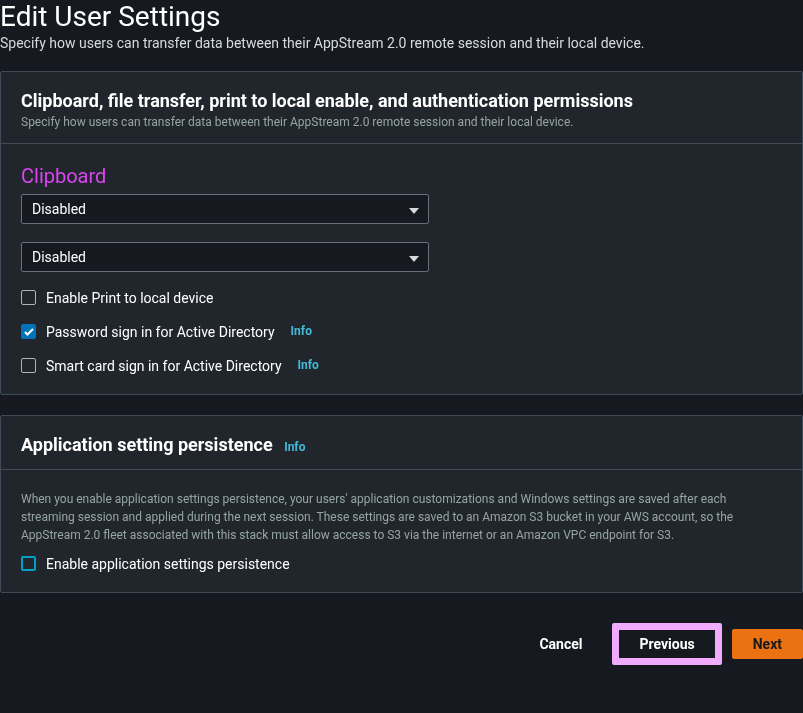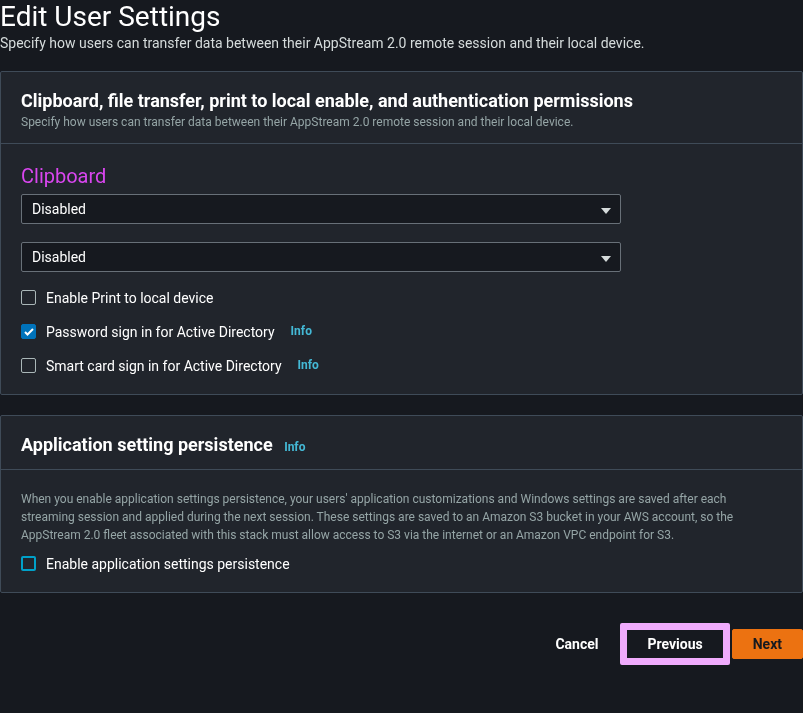--- a/index.html
+++ b/index.html
@@ -55,21 +55,21 @@
       margin-bottom: 18px;
     }
     .field-label {
       color: #d946ef;
       font-size: 20px;
       margin-bottom: 6px;
       display: block;
     }
     .select-wrapper {
       position: relative;
-      width: 600px;
+      width: 408px;
     }
     .select-control {
       background: #16191f;
       border: 1px solid #687078;
       color: #ffffff;
       padding: 6px 30px 6px 10px;
       width: 100%;
       font-size: 14px;
       border-radius: 2px;
       appearance: none;
@@ -137,21 +137,21 @@
     .persistence-desc {
       color: #95a5a6;
       font-size: 12px;
       line-height: 1.5;
       margin-bottom: 12px;
     }
     .footer {
       display: flex;
       justify-content: flex-end;
       align-items: center;
-      gap: 2px;
+      gap: 10px;
       padding: 10px 0 0 0;
     }
     .btn {
       padding: 6px 20px;
       font-size: 14px;
       font-weight: 700;
       border-radius: 2px;
       cursor: pointer;
       border: none;
     }

